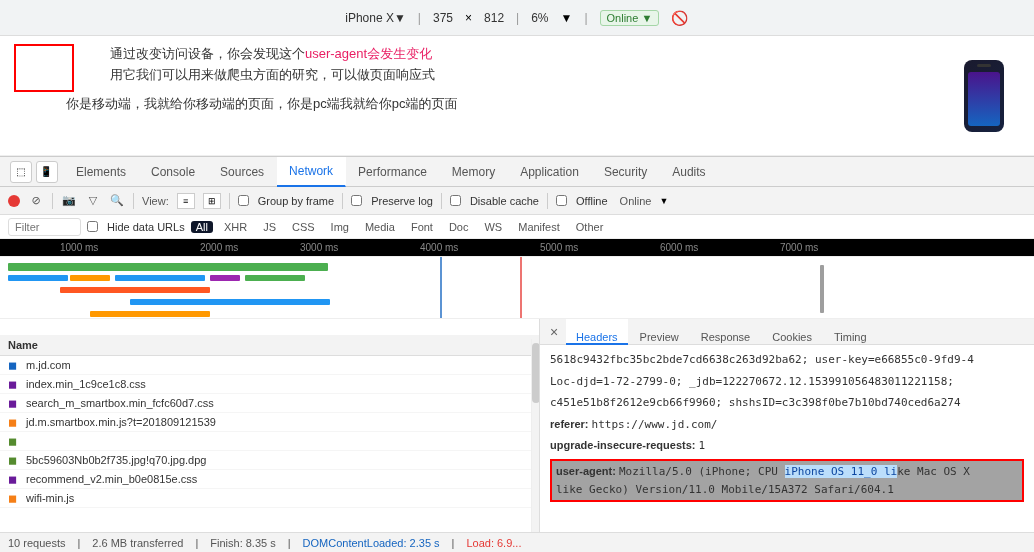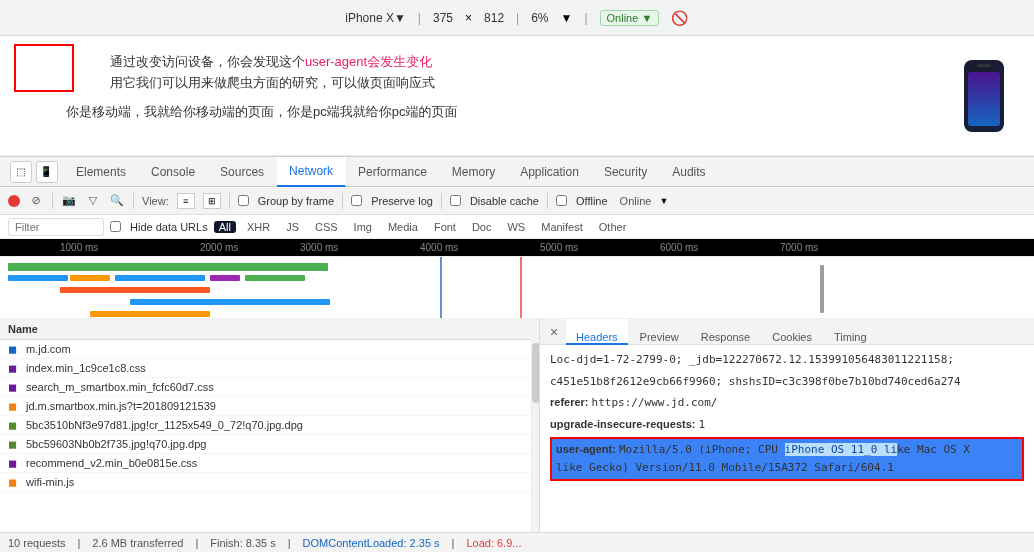--- a/index.html
+++ b/index.html
@@ -37,21 +37,21 @@
     
     .page-preview {
       background: #fff;
       height: 120px;
       display: flex;
       position: relative;
       border-bottom: 1px solid #eee;
     }
     .page-content-area {
       flex: 1;
-      padding: 12px 20px;
+      padding: 4px 20px;
       position: relative;
     }
     .red-box {
       position: absolute;
       left: 14px;
       top: 8px;
       width: 60px;
       height: 48px;
       border: 2px solid red;
     }
@@ -214,21 +214,21 @@
       padding: 2px 8px;
       background: #fff;
       border-bottom: 1px solid #eee;
       height: 24px;
     }
     .filter-input {
       border: 1px solid #ddd;
       border-radius: 3px;
       padding: 1px 6px;
       font-size: 11px;
-      width: 96px;
+      width: 73px;
       height: 18px;
     }
     .filter-tag {
       font-size: 11px;
       padding: 0 5px;
       border-radius: 3px;
       cursor: pointer;
       color: #555;
     }
     .filter-tag.active {
@@ -277,20 +277,21 @@
     }
     .file-list-header {
       display: flex;
       align-items: flex-end;
       padding: 4px 8px;
       background: #f3f3f3;
       border-bottom: 1px solid #ddd;
       font-size: 11px;
       font-weight: bold;
       color: #333;
+      margin-top: 16px;
     }
     .file-list-item {
       display: flex;
       align-items: center;
       padding: 3px 8px;
       border-bottom: 1px solid #f5f5f5;
       font-size: 11px;
       color: #333;
       cursor: pointer;
       white-space: nowrap;
@@ -568,21 +569,20 @@
       <div class="file-list-item">
         <span class="file-icon" style="color:#6a1b9a;">◼</span>
         <span>search_m_smartbox.min_fcfc60d7.css</span>
       </div>
       <div class="file-list-item">
         <span class="file-icon" style="color:#f57f17;">◼</span>
         <span>jd.m.smartbox.min.js?t=201809121539</span>
       </div>
       <div class="file-list-item">
         <span class="file-icon" style="color:#558b2f;">◼</span>
-        <span>5bc3510bNf3e97d81.jpg!cr_1125x549_0_72!q70.jpg.dpg</span>
       </div>
       <div class="file-list-item">
         <span class="file-icon" style="color:#558b2f;">◼</span>
         <span>5bc59603Nb0b2f735.jpg!q70.jpg.dpg</span>
       </div>
       <div class="file-list-item">
         <span class="file-icon" style="color:#6a1b9a;">◼</span>
         <span>recommend_v2.min_b0e0815e.css</span>
       </div>
       <div class="file-list-item">
@@ -609,35 +609,38 @@
         </div>
         <div class="details-tab">
           <span>Cookies</span>
         </div>
         <div class="details-tab">
           <span>Timing</span>
         </div>
       </div>
       <div class="headers-content">
         <div class="header-row">
+          <span class="header-value">5618c9432fbc35bc2bde7cd6638c263d92ba62; user-key=e66855c0-9fd9-4</span>
+        </div>
+        <div class="header-row">
           <span class="header-value">Loc-djd=1-72-2799-0;  _jdb=122270672.12.153991056483011221158;</span>
         </div>
         <div class="header-row">
           <span class="header-value">c451e51b8f2612e9cb66f9960;  shshsID=c3c398f0be7b10bd740ced6a274</span>
         </div>
         <div class="header-row">
           <span class="header-key">referer:</span>
           <span class="header-value"> https://www.jd.com/</span>
         </div>
         <div class="header-row">
           <span class="header-key">upgrade-insecure-requests:</span>
           <span class="header-value"> 1</span>
         </div>
 
-        <div class="header-row" style="border: 2px solid red; padding: 2px 4px; background: #3b82f6;">
+        <div class="header-row" style="border: 2px solid red; padding: 2px 4px; background: #a3a3a3;">
           <span class="header-key">user-agent:</span>
           <span class="header-value"> Mozilla/5.0 (iPhone; CPU </span><span class="header-value ua-highlight">iPhone OS 11_0 li</span><span class="header-value">ke Mac OS X</span>
           <br>
           <span class="header-value">like Gecko) Version/11.0 Mobile/15A372 Safari/604.1</span>
         </div>
       </div>
     </div>
   </div>
 </div>
 

